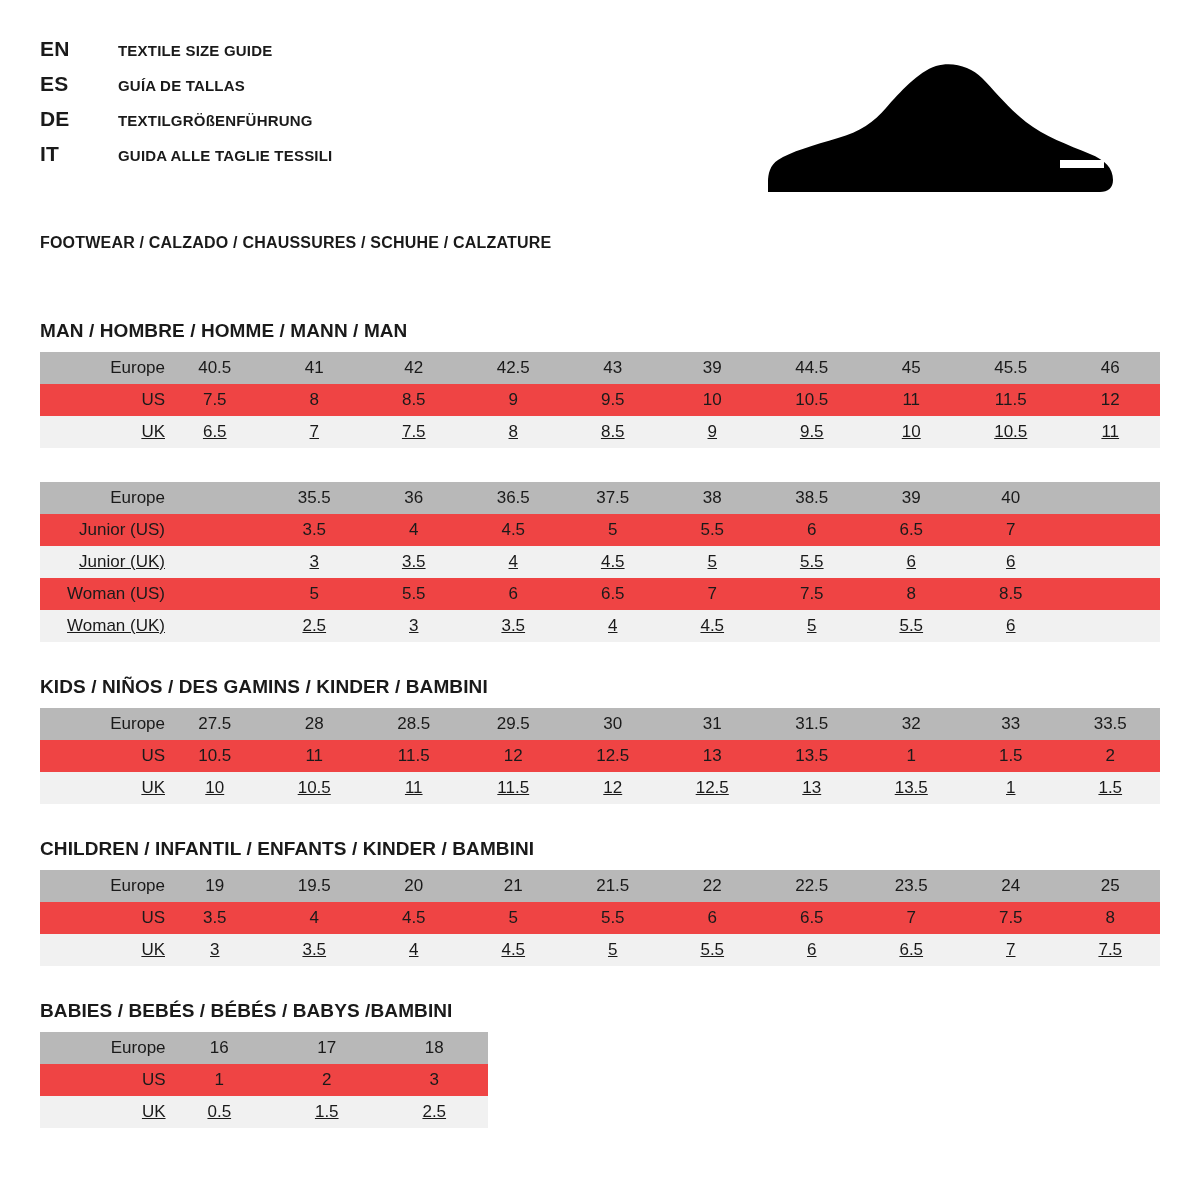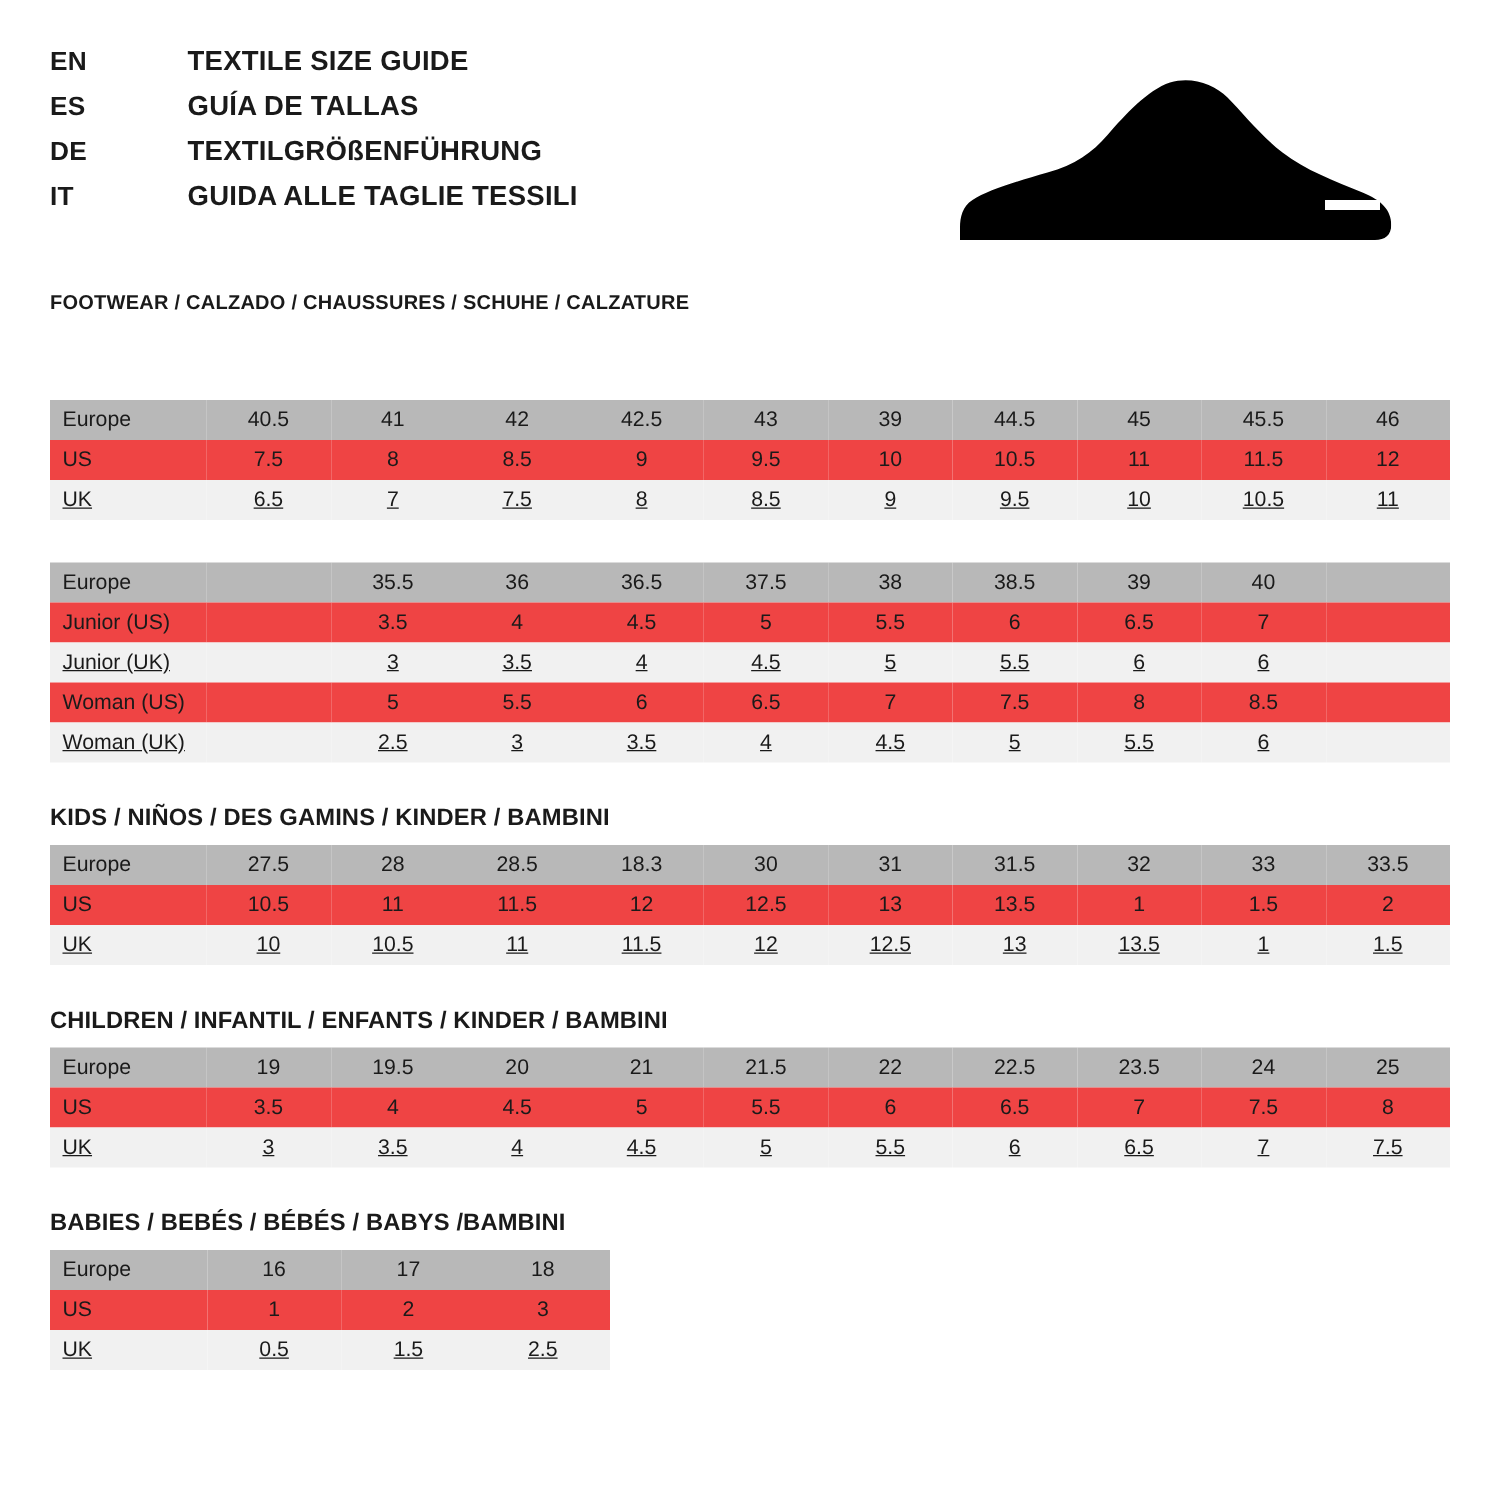--- a/index.html
+++ b/index.html
@@ -32,24 +32,23 @@
     line-height: 1.0;
     margin-bottom: 14px;
   }
   .lang-code {
     width: 78px;
     font-size: 21px;
     font-weight: bold;
     letter-spacing: .2px;
   }
   .lang-text {
-    font-size: 22px;
+    font-size: 15px;
     font-weight: bold;
     letter-spacing: .2px;
-    margin-left: 32px;
   }
   .shoe-wrap {
     width: 380px;
     margin-right: 30px;
     margin-top: 30px;
     display: flex;
     justify-content: center;
   }
 
   .footwear-title {
@@ -76,21 +75,21 @@
   table.full { width: 1120px; }
   table.small { width: 448px; }
   td {
     height: 32px;
     text-align: center;
     vertical-align: middle;
     padding: 0;
     font-weight: normal;
   }
   td.label {
-    text-align: left;
+    text-align: right;
     padding-left: 10px;
   }
   tr.head td {
     background: #b8b8b8;
     font-weight: normal;
   }
   tr.odd td { background: #f1f1f1; text-decoration: underline; }
   tr.even td { background: #ef4444; }
 
   
@@ -128,20 +127,21 @@
       <svg width="345" height="130" viewBox="0 0 345 130" aria-hidden="true">
         <path fill="#000000" d="M168 2 C150 8 132 28 118 44 C106 58 92 68 70 74 C46 81 22 88 10 96 C2 101 0 110 0 118 L0 128 L332 128 C340 128 345 124 345 116 C345 104 337 96 322 90 C300 81 276 72 258 58 C240 44 226 26 214 14 C203 3 185 -3 168 2 Z"></path>
         <path fill="#ffffff" d="M292 96 L336 96 L336 104 L292 104 Z"></path>
       </svg>
     </div>
   </div>
 
   <div class="footwear-title">FOOTWEAR / CALZADO / CHAUSSURES / SCHUHE / CALZATURE</div>
 
   <div class="section first">
+    <div class="section-title">MAN / HOMBRE / HOMME / MANN / MAN</div>
     <table class="full">
       <colgroup>
         <col class="c0">
           <col class="cx">
           <col class="cx">
           <col class="cx">
           <col class="cx">
           <col class="cx">
           <col class="cx">
           <col class="cx">
@@ -293,21 +293,21 @@
           <col class="cx">
           <col class="cx">
           <col class="cx">
       </colgroup>
       <tbody>
         <tr class="head">
           <td class="label">Europe</td>
           <td>27.5</td>
           <td>28</td>
           <td>28.5</td>
-          <td>18.3</td>
+          <td>29.5</td>
           <td>30</td>
           <td>31</td>
           <td>31.5</td>
           <td>32</td>
           <td>33</td>
           <td>33.5</td>
         </tr>
         <tr class="even">
           <td class="label">US</td>
           <td>10.5</td>

